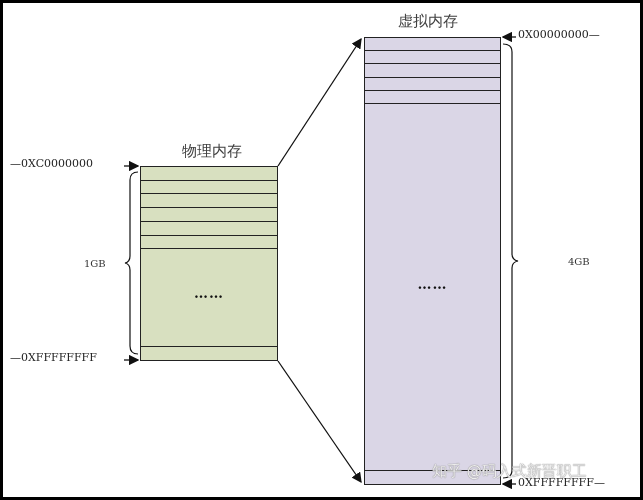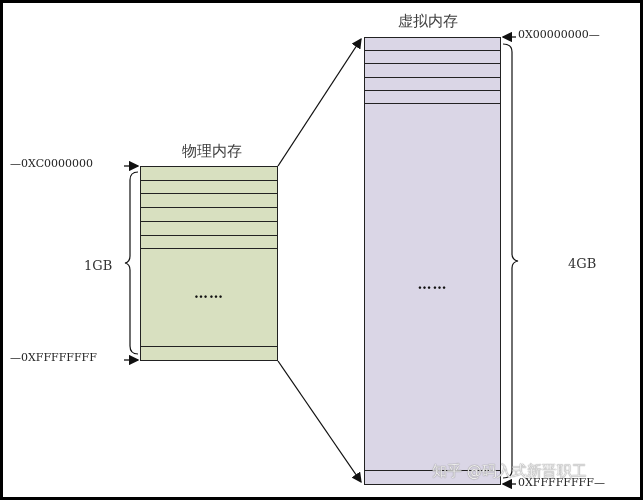--- a/index.html
+++ b/index.html
@@ -5,21 +5,21 @@
   html, body { margin:0; padding:0; background:#fff; }
   body { width:643px; height:500px; position:relative; overflow:hidden; font-family:"DejaVu Serif", serif; }
   .frame { position:absolute; left:0; top:0; width:637px; height:494px; border:3px solid #000; border-right-width:3px; }
   .mem { position:absolute; border:1.5px solid #222; box-sizing:border-box; }
   .phys { left:140px; top:166px; width:138px; height:195px; background:#d8e0c0; }
   .virt { left:364px; top:37px; width:137px; height:448px; background:#dad6e6; }
   .row { position:absolute; left:0; right:0; border-top:1.5px solid #222; }
   .dots { position:absolute; left:0; right:0; text-align:center; font-size:14px; font-weight:bold; letter-spacing:1px; color:#111; }
   .title { position:absolute; font-family:"DejaVu Sans", sans-serif; font-size:15px; color:#404040; }
   .addr { position:absolute; font-size:11px; color:#222; white-space:nowrap; }
-  .size { position:absolute; font-size:13px; color:#333; }
+  .size { position:absolute; font-size:10px; color:#333; }
   .watermark { position:absolute; left:432px; top:462px; font-family:"DejaVu Sans", sans-serif; font-size:15px; color:rgba(255,255,255,0.85); text-shadow:0 0 1px #888, 0 0 1px #888; white-space:nowrap; }
   svg.lines { position:absolute; left:0; top:0; }
 </style>
 </head>
 <body>
 
 <div class="frame"></div>
 
 <svg class="lines" width="643" height="500">
   <defs>

